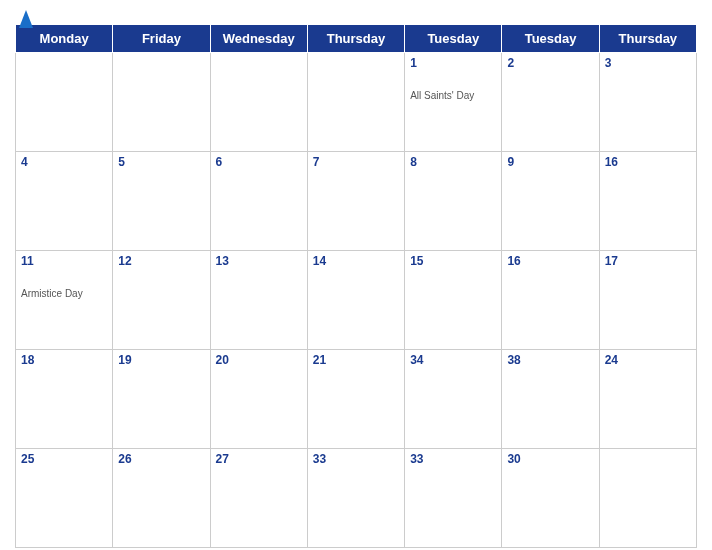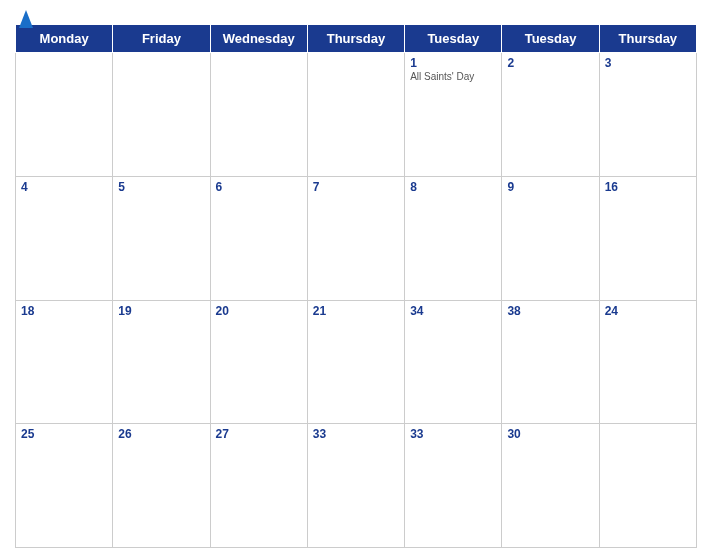--- a/index.html
+++ b/index.html
@@ -81,21 +81,21 @@
       background: #fff;
     }
     .day-number {
       font-size: 12px;
       color: #1a3a8f;
       font-weight: bold;
     }
     .day-event {
       font-size: 10px;
       color: #555;
-      margin-top: 1px;
+      margin-top: 20px;
     }
     .empty-cell {
       background: #fff;
     }
   </style>
 </head>
 <body>
 
 <div class="calendar-wrapper">
   <div class="header">
@@ -162,20 +162,44 @@
           </td>
           <td>
             <div class="day-number">9</div>
           </td>
           <td>
             <div class="day-number">16</div>
           </td>
         </tr>
         <tr>
           <td>
+            <div class="day-number">11</div>
+            <div class="day-event">Armistice Day</div>
+          </td>
+          <td>
+            <div class="day-number">12</div>
+          </td>
+          <td>
+            <div class="day-number">13</div>
+          </td>
+          <td>
+            <div class="day-number">14</div>
+          </td>
+          <td>
+            <div class="day-number">15</div>
+          </td>
+          <td>
+            <div class="day-number">16</div>
+          </td>
+          <td>
+            <div class="day-number">17</div>
+          </td>
+        </tr>
+        <tr>
+          <td>
             <div class="day-number">18</div>
           </td>
           <td>
             <div class="day-number">19</div>
           </td>
           <td>
             <div class="day-number">20</div>
           </td>
           <td>
             <div class="day-number">21</div>

